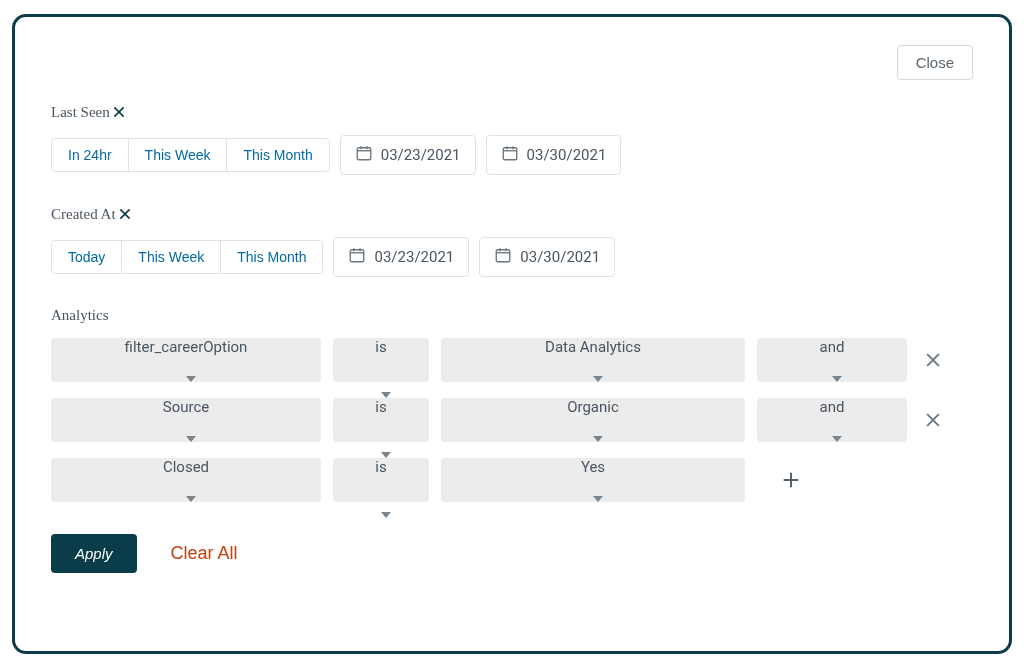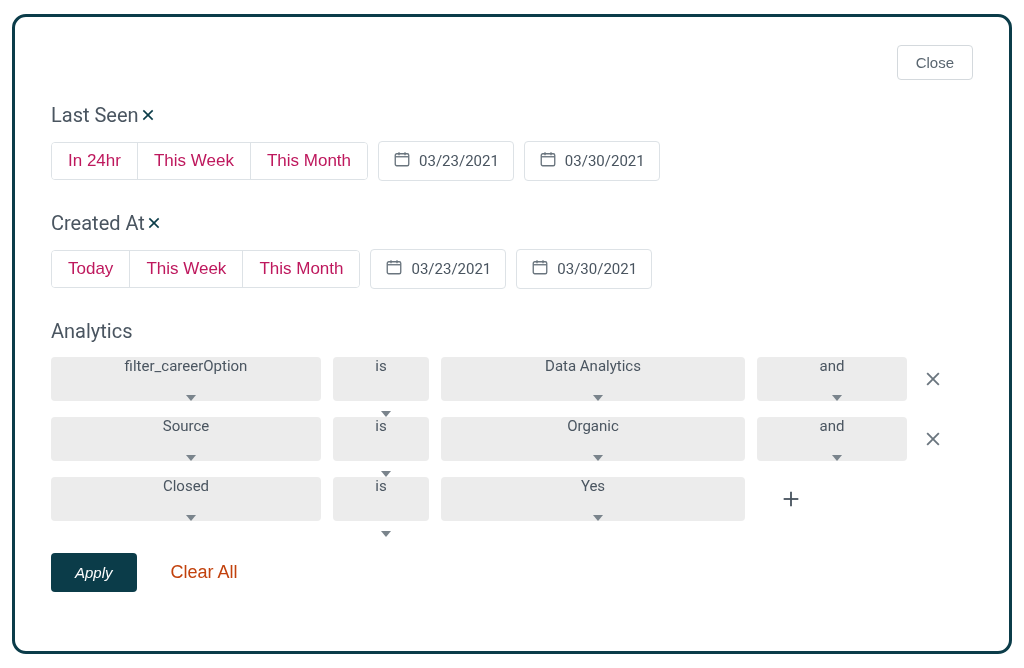--- a/index.html
+++ b/index.html
@@ -21,26 +21,26 @@
     padding: 8px 18px;
     font-size: 15px;
     color: #5a6670;
     background: #fff;
     border: 1px solid #d4d9dd;
     border-radius: 4px;
     cursor: pointer;
   }
   .section { margin-top: 58px; }
   .section + .section { margin-top: 30px; }
-  .section-label-row { display: flex; align-items: center; font-size: 20px; color: #4a5560; margin-bottom: 14px; }
+  .section-label-row { display: flex; align-items: center; font-size: 15px; color: #4a5560; margin-bottom: 14px; font-family: Liberation Serif, serif; }
   .x-icon { width: 18px; height: 18px; display: inline-flex; align-items: center; justify-content: center; color: #0b3c49; }
   .x-icon svg { width: 16px; height: 16px; stroke: #0b3c49; stroke-width: 2.4; }
   .quick-row { display: flex; align-items: center; gap: 10px; }
   .seg-group { display: inline-flex; border: 1px solid #dde2e6; border-radius: 4px; overflow: hidden; }
-  .seg-btn { padding: 8px 16px; font-size: 17px; color: #be185d; background: #fff; border: none; cursor: pointer; }
+  .seg-btn { padding: 8px 16px; font-size: 14px; color: #0369a1; background: #fff; border: none; cursor: pointer; }
   .seg-btn + .seg-btn { border-left: 1px solid #dde2e6; }
   .date-box { display: inline-flex; align-items: center; gap: 8px; border: 1px solid #dde2e6; border-radius: 4px; padding: 8px 14px; background: #fff; color: #4a5560; font-size: 15px; cursor: pointer; }
   .cal-icon svg { width: 18px; height: 18px; stroke: #6a757e; stroke-width: 1.8; fill: none; }
   .attr-row { display: flex; align-items: center; gap: 12px; margin-bottom: 16px; }
   .dd { display: inline-flex; align-items: center; justify-content: space-between; background: #ececec; border-radius: 4px; padding: 0 14px; height: 44px; font-size: 15px; color: #4a5560; cursor: pointer; flex-direction: column; }
   .dd .caret { width: 0; height: 0; border-left: 5px solid transparent; border-right: 5px solid transparent; border-top: 6px solid #7a848c; margin-left: 10px; }
   .dd-field { width: 270px; }
   .dd-op { width: 96px; gap: 36px; }
   .dd-value { width: 304px; }
   .dd-logic { width: 150px; }

